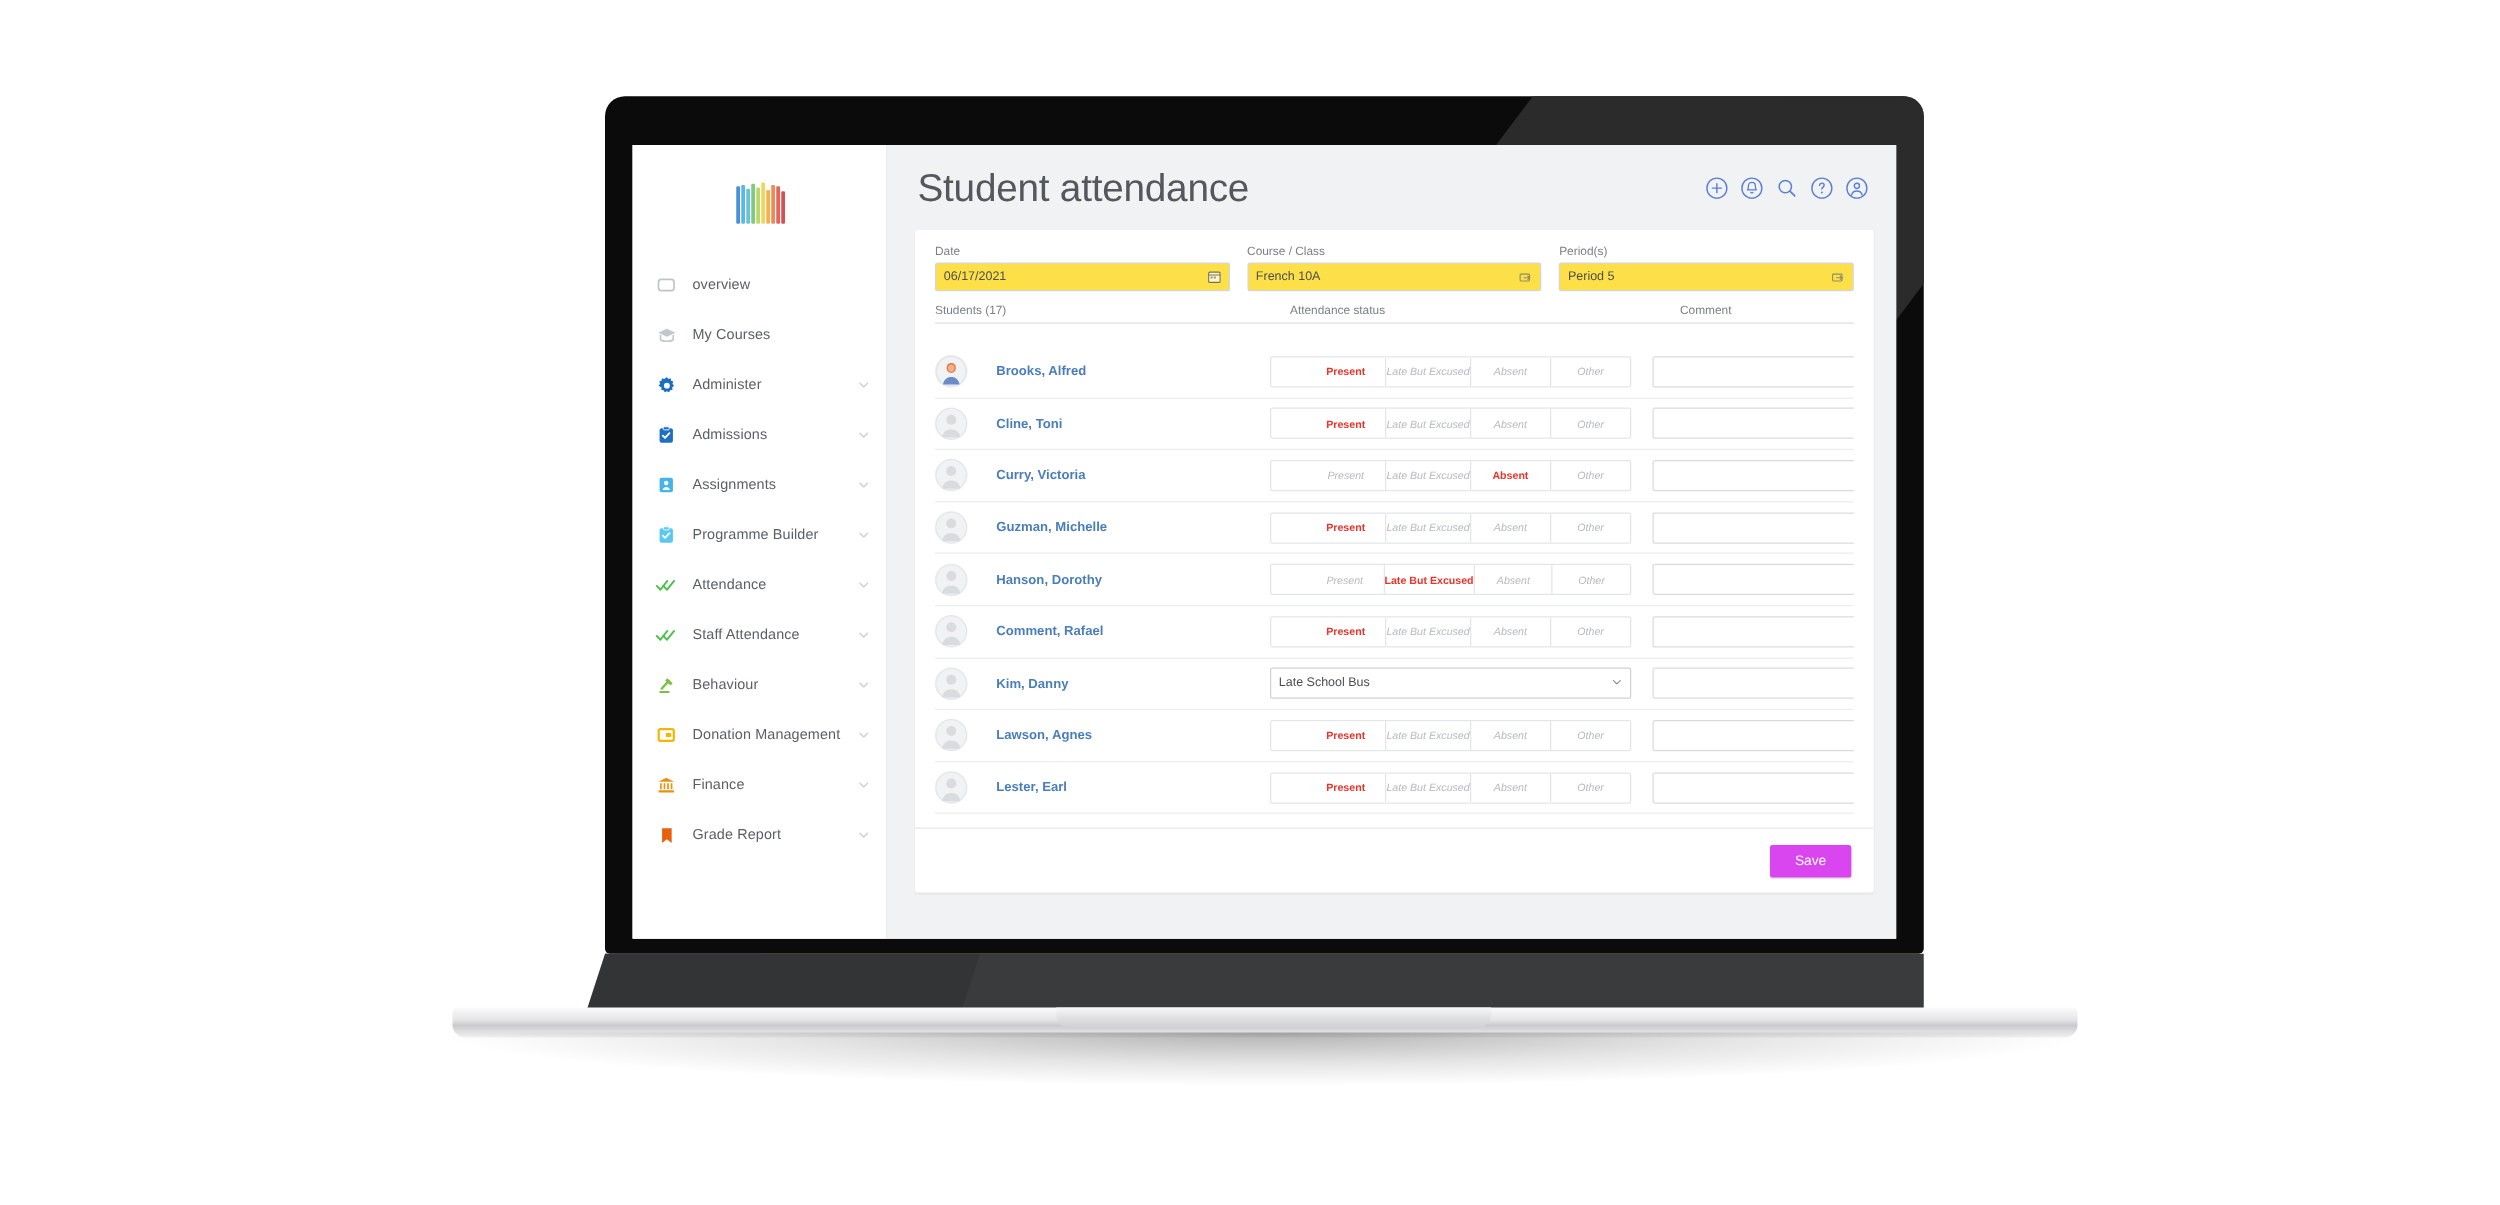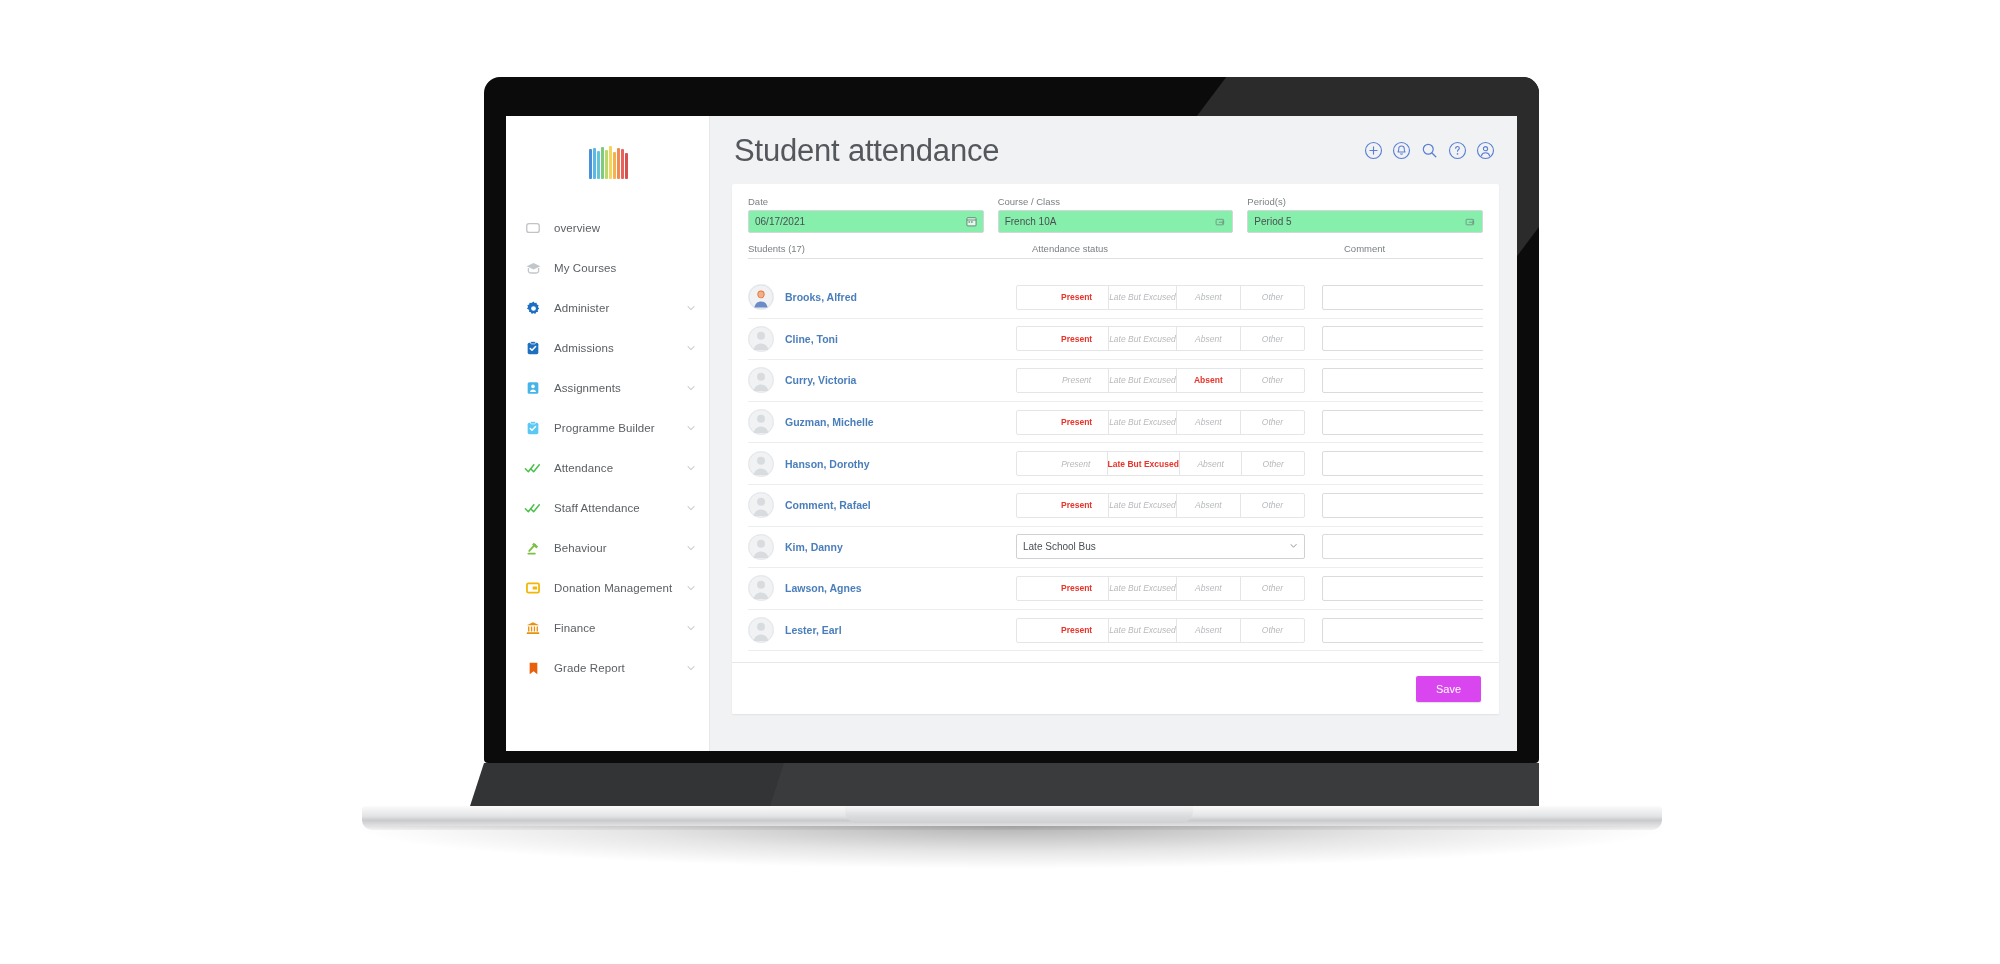--- a/index.html
+++ b/index.html
@@ -235,21 +235,21 @@
   }
   .filter-label {
     font-size: 9.5px;
     color: #7b8084;
     margin-bottom: 3px;
   }
   .filter-box {
     height: 23px;
     border: 1px solid #d4d6d8;
     border-radius: 2px;
-    background: #86efac;
+    background: #fde047;
     display: flex;
     align-items: center;
     padding: 0 6px;
   }
   .filter-value {
     font-size: 10px;
     color: #4a4f54;
     flex: 1 1 auto;
     white-space: nowrap;
     overflow: hidden;
@@ -291,21 +291,21 @@
     display: flex;
     align-items: center;
     height: 41.6px;
     border-bottom: 1px solid #eceded;
   }
   .srow-student {
     width: 268px;
     flex: 0 0 268px;
     display: flex;
     align-items: center;
-    gap: 11px;
+    gap: 23px;
   }
   .avatar {
     width: 26px; height: 26px;
     flex: 0 0 26px;
     border-radius: 50%;
     overflow: hidden;
     background: #eceef0;
     position: relative;
   }
   .avatar svg { display: block; }

